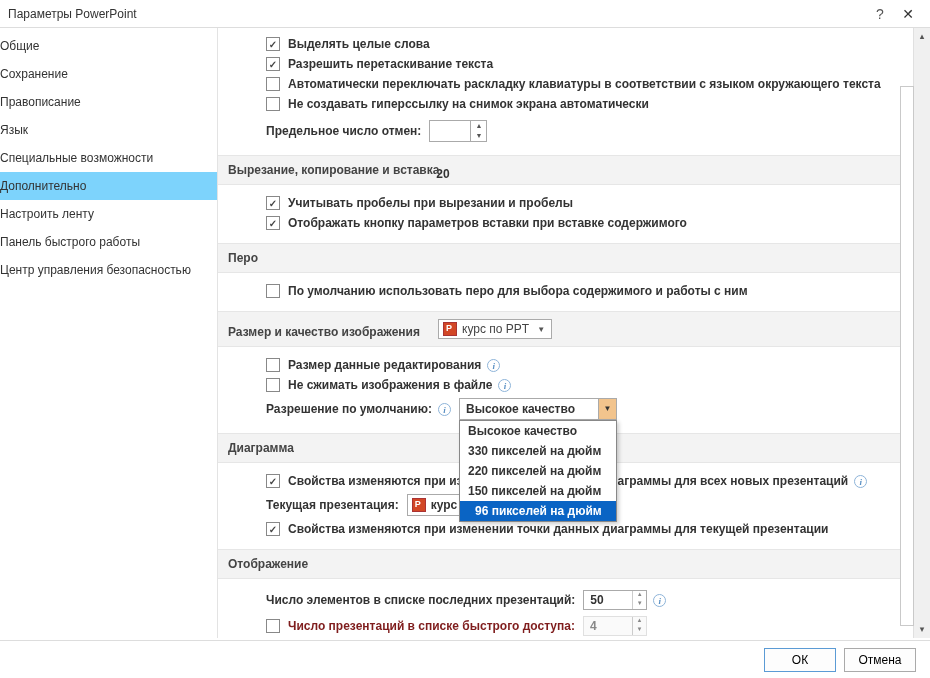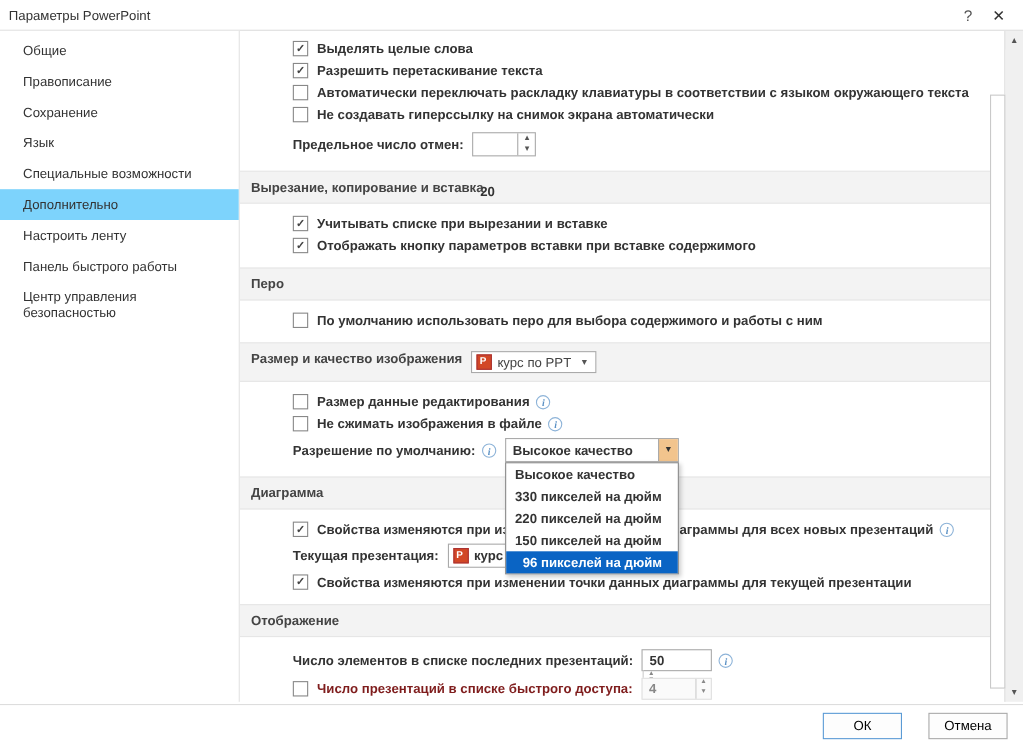--- a/index.html
+++ b/index.html
@@ -27,21 +27,21 @@
       display: flex;
       height: 610px;
     }
     .sidebar {
       width: 218px;
       border-right: 1px solid #e3e3e3;
       padding-top: 4px;
       background: #fff;
     }
     .sidebar .item {
-      padding: 7px 21px;
+      padding: 7px 0;
       font-size: 12px;
       color: #333;
       cursor: pointer;
     }
     .sidebar .item.selected {
       background: #7dd3fc;
     }
     .content-wrap {
       flex: 1;
       position: relative;
@@ -161,55 +161,55 @@
     .dropdown-list .opt.selected { background: #0a64c4; color: #fff; padding-left: 15px;}
     .footer {
       position: absolute;
       bottom: 0; left:0; right:0;
       height: 38px;
       border-top: 1px solid #ddd;
       display: flex;
       justify-content: flex-end;
       align-items: center;
       padding: 0 14px;
-      gap: 24px;
+      gap: 8px;
       background: #fff;
     }
     .footer button {
       width: 72px; height: 24px;
       border: 1px solid #aaa;
       background: #fdfdfd;
       font-size: 12px;
       cursor: pointer;
     }
     .footer button.primary { border: 1px solid #5b9bd5; }
     .small-combo {
       display:inline-flex; width:64px; height:20px; border:1px solid #e0e0e0; background:#fafafa; margin-left:8px;
     }
-    .small-combo.enabled{ border-color:#aaa; background:#fff;flex-direction:column;}
+    .small-combo.enabled{ border-color:#aaa; background:#fff;}
     .small-combo .v{flex:1; padding:2px 6px; font-size:12px; color:#888;}
     .small-combo.enabled .v{color:#333;}
     .small-combo .btns{width:14px; border-left:1px solid #ccc; display:flex; flex-direction:column;}
     .small-combo .btns div{flex:1; font-size:6px; text-align:center; color:#888;}
     .disabled-text{ color:#7f1d1d;}
   </style>
 </head>
 <body>
 
 <div class="titlebar">
   <div class="title">Параметры PowerPoint</div>
   <div class="help">?</div>
   <div class="close">✕</div>
 </div>
 
 <div class="body">
   <div class="sidebar">
     <div class="item">Общие</div>
+    <div class="item">Сохранение</div>
     <div class="item">Правописание</div>
-    <div class="item">Сохранение</div>
     <div class="item">Язык</div>
     <div class="item">Специальные возможности</div>
     <div class="item selected">Дополнительно</div>
     <div class="item">Настроить ленту</div>
     <div class="item">Панель быстрого работы</div>
     <div class="item">Центр управления безопасностью</div>
   </div>
 
   <div class="content-wrap">
     <div class="scrollbar-outer">
@@ -244,34 +244,34 @@
           <span class="buttons">
               <div>▲</div>
               <div>▼</div>
             </span>
         </span>
       </div>
 
       <div class="section-header">Вырезание, копирование и вставка</div>
       <div class="row indent">
         <span class="checkbox checked"></span>
-        <span class="label">Учитывать списке при вырезании и вставке</span>
+        <span class="label">Учитывать пробелы при вырезании и пробелы</span>
       </div>
       <div class="row indent">
         <span class="checkbox checked"></span>
         <span class="label">Отображать кнопку параметров вставки при вставке содержимого</span>
       </div>
 
       <div class="section-header">Перо</div>
       <div class="row indent">
         <span class="checkbox"></span>
         <span class="label">По умолчанию использовать перо для выбора содержимого и работы с ним</span>
       </div>
 
-      <div class="section-header" style="display:flex;align-items:flex-start;">
+      <div class="section-header" style="display:flex;align-items:flex-end;gap:10px">
         <span>Размер и качество изображения</span>
         <span class="combo" style="height:20px;font-weight:normal">
           <span class="icon-pp"></span>
           <span class="text">курс по PPT</span>
           <span class="dd">▼</span>
         </span>
       </div>
       <div class="row indent">
         <span class="checkbox"></span>
         <span class="label">Размер данные редактирования</span>

